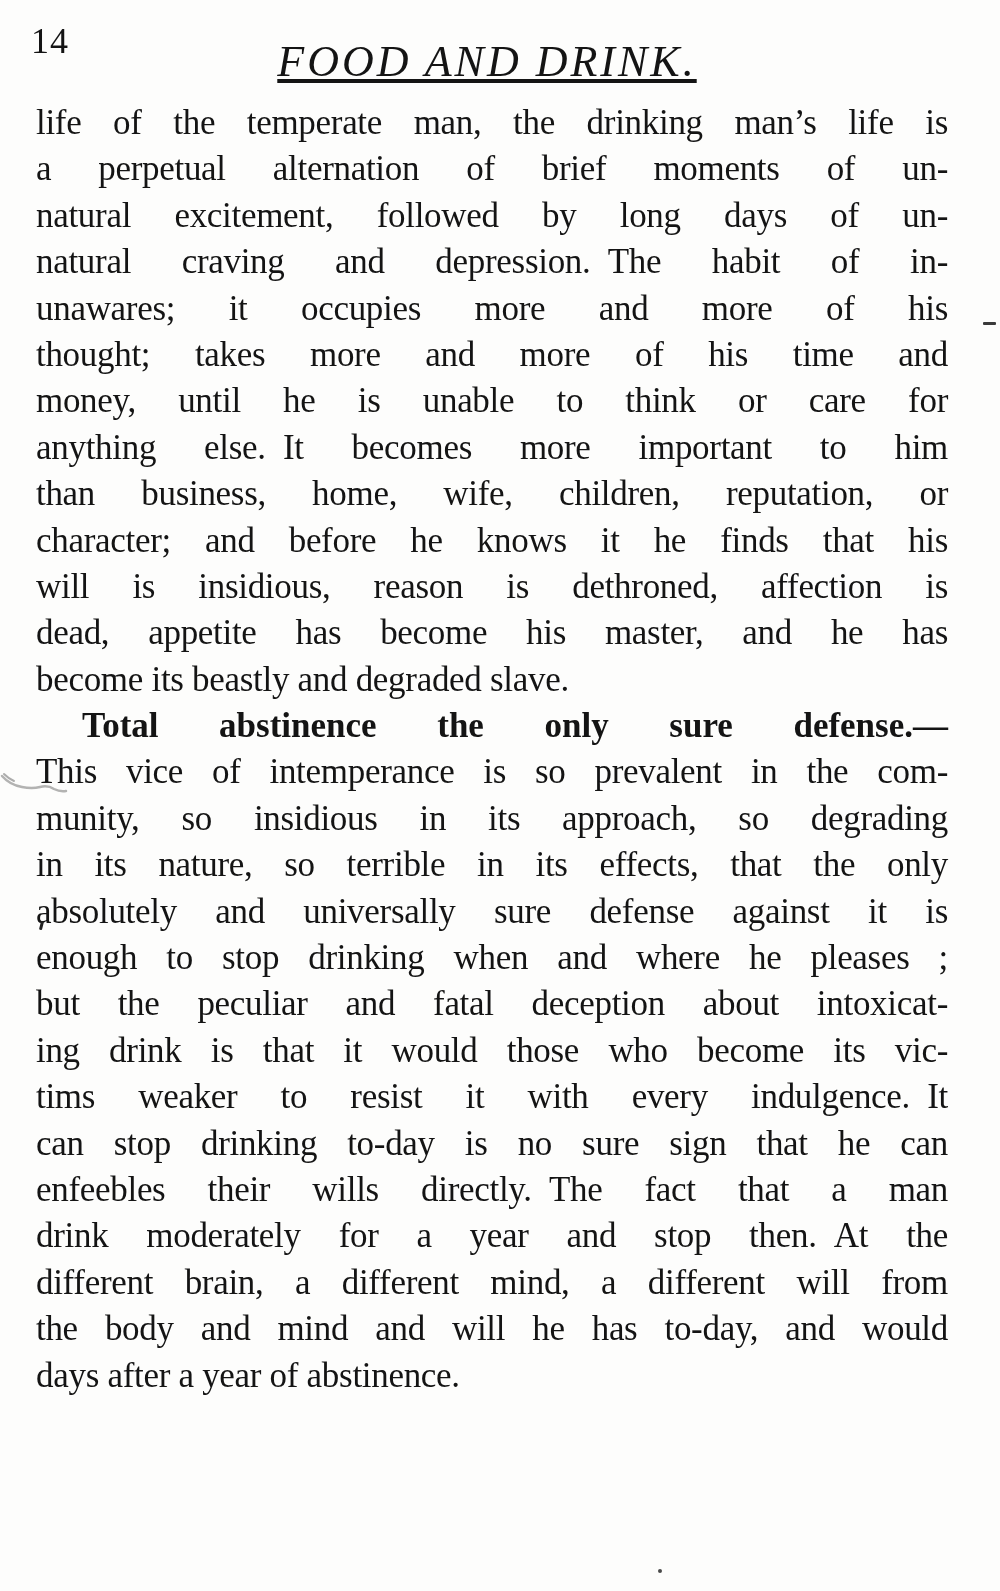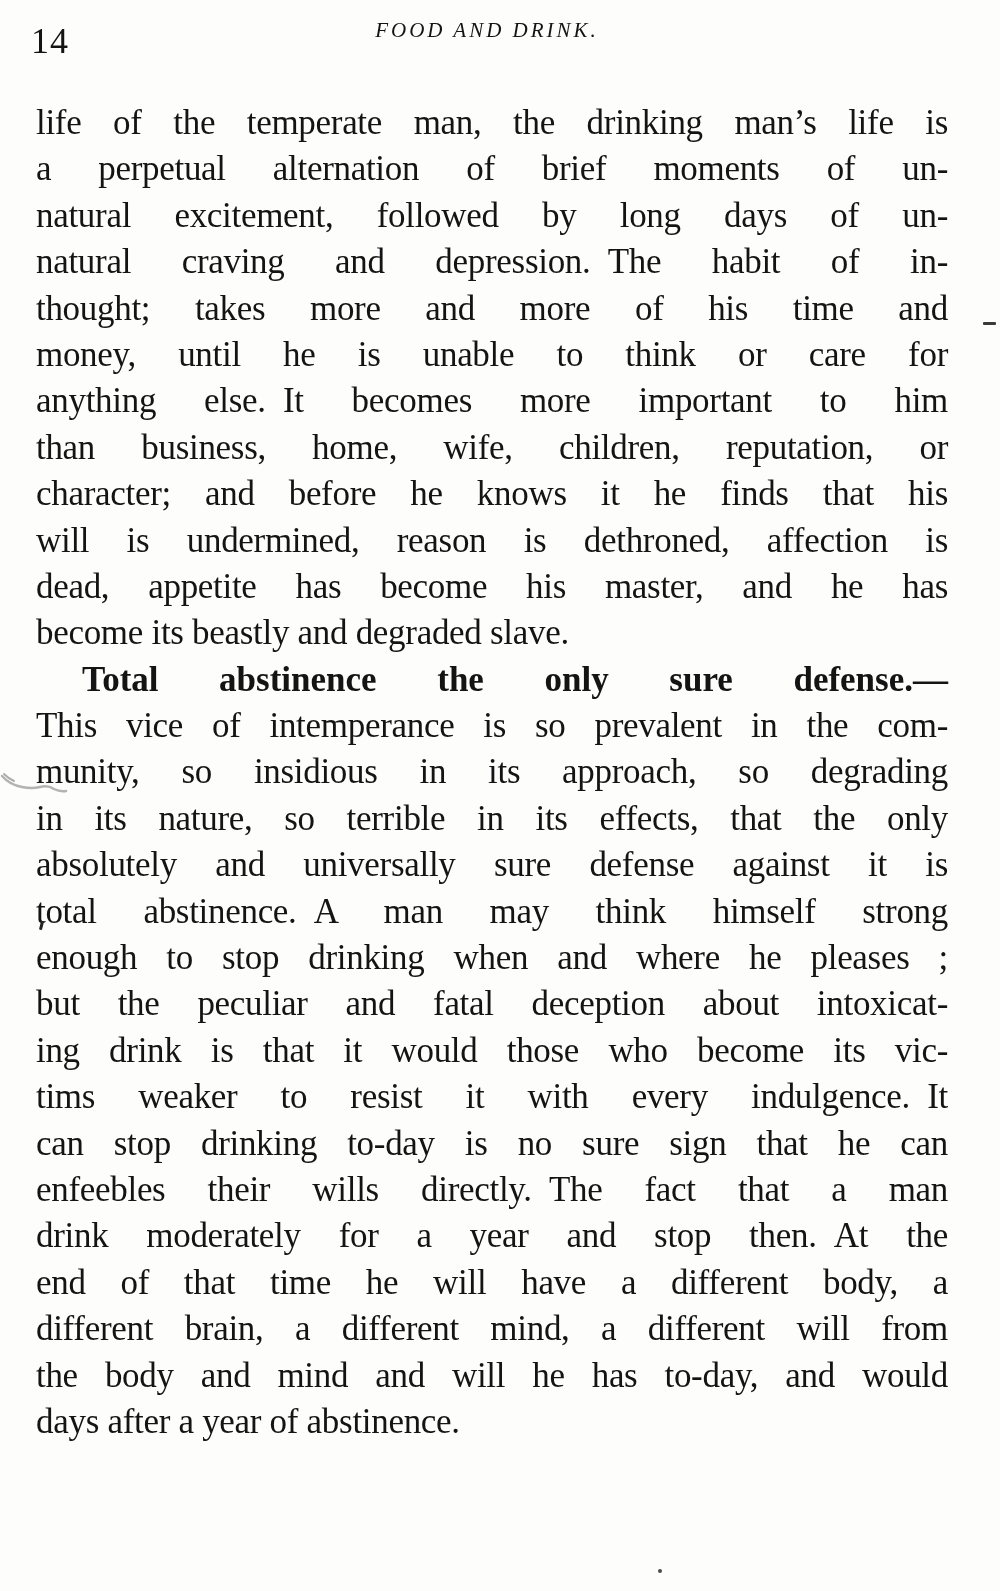--- a/index.html
+++ b/index.html
@@ -22,26 +22,27 @@
   .page-number {
     position: absolute;
     left: 31px;
     top: 2px;
     font-size: 36px;
     letter-spacing: 1px;
   }
   .running-title {
     position: absolute;
     left: 487px;
-    top: 0;
+    top: 18px;
     transform: translateX(-50%);
     font-style: italic;
-    font-size: 21px;
+    font-size: 44px;
     letter-spacing: 3px;
     white-space: nowrap;
+    text-decoration: underline;
   }
   .body-text {
     position: absolute;
     left: 36px;
     top: 100px;
     width: 912px;
   }
   .line {
     font-size: 35px;
     line-height: 46.4px;
@@ -102,42 +103,41 @@
 <div class="page-header">
   <div class="page-number">14</div>
   <div class="running-title">FOOD AND DRINK.</div>
 </div>
 
 <div class="body-text">
     <div class="line">life of the temperate man, the drinking man’s life is</div>
     <div class="line">a perpetual alternation of brief moments of un-</div>
     <div class="line">natural excitement, followed by long days of un-</div>
     <div class="line">natural craving and depression. The habit of in-</div>
+    <div class="line">unawares; it occupies more and more of his</div>
     <div class="line">thought; takes more and more of his time and</div>
     <div class="line">money, until he is unable to think or care for</div>
     <div class="line">anything else. It becomes more important to him</div>
     <div class="line">than business, home, wife, children, reputation, or</div>
     <div class="line">character; and before he knows it he finds that his</div>
-    <div class="line">will is undermined, reason is dethroned, affection is</div>
+    <div class="line">will is insidious, reason is dethroned, affection is</div>
     <div class="line">dead, appetite has become his master, and he has</div>
     <div class="line line-end">become its beastly and degraded slave.</div>
     <div class="line line-heading">Total abstinence the only sure defense.—</div>
     <div class="line">This vice of intemperance is so prevalent in the com-</div>
     <div class="line">munity, so insidious in its approach, so degrading</div>
     <div class="line">in its nature, so terrible in its effects, that the only</div>
     <div class="line">absolutely and universally sure defense against it is</div>
-    <div class="line">total abstinence. A man may think himself strong</div>
     <div class="line">enough to stop drinking when and where he pleases ;</div>
     <div class="line">but the peculiar and fatal deception about intoxicat-</div>
     <div class="line">ing drink is that it would those who become its vic-</div>
     <div class="line">tims weaker to resist it with every indulgence. It</div>
     <div class="line">can stop drinking to-day is no sure sign that he can</div>
     <div class="line">enfeebles their wills directly. The fact that a man</div>
     <div class="line">drink moderately for a year and stop then. At the</div>
-    <div class="line">end of that time he will have a different body, a</div>
     <div class="line">different brain, a different mind, a different will from</div>
     <div class="line">the body and mind and will he has to-day, and would</div>
     <div class="line line-end">days after a year of abstinence.</div>
   </div>
 
 <svg class="margin-smudge" viewBox="0 0 70 34" xmlns="http://www.w3.org/2000/svg">
   <path d="M2 14 q 8 9 20 11 q 10 2 18 0 q 8 -2 14 2 q 6 3 12 2" fill="none" stroke="#9a9a9a" stroke-width="2.5" stroke-linecap="round" opacity="0.75"></path>
   <path d="M4 12 q 5 5 10 7" fill="none" stroke="#777" stroke-width="2" stroke-linecap="round" opacity="0.6"></path>
 </svg>
 

